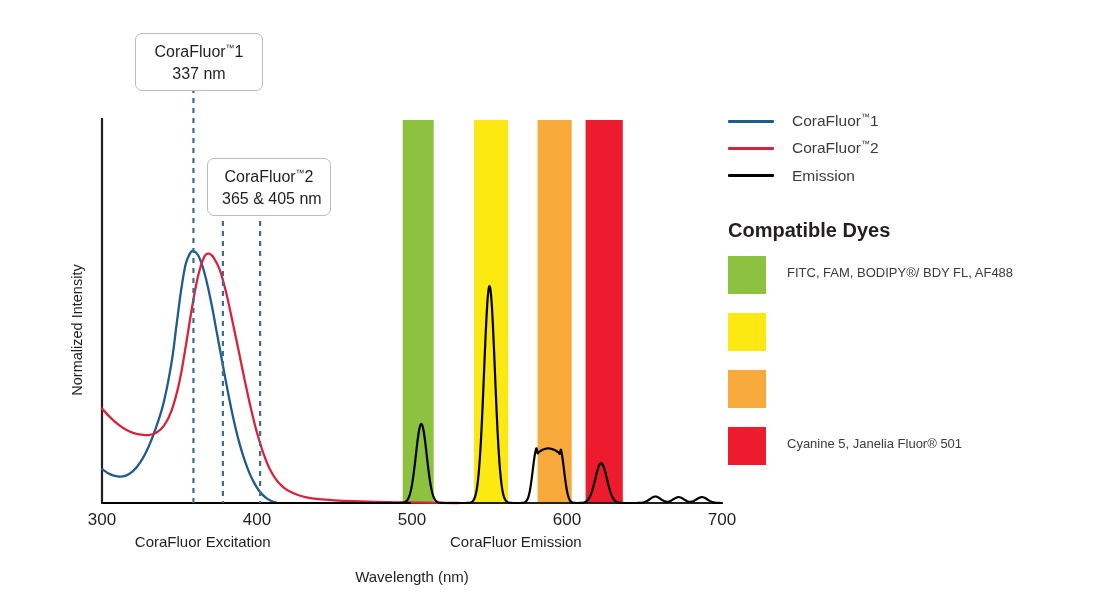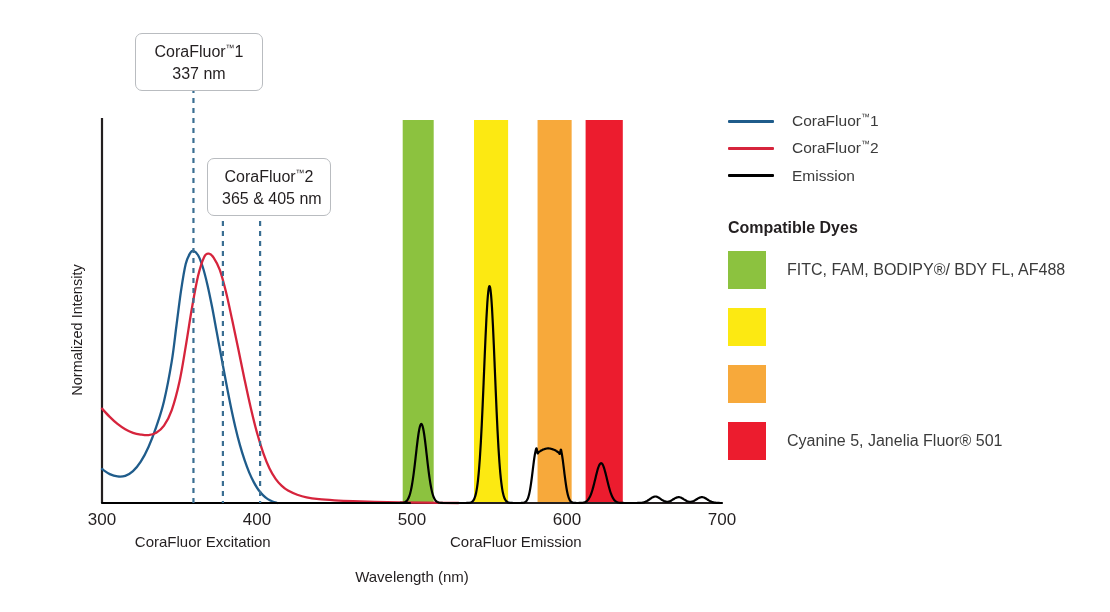--- a/index.html
+++ b/index.html
@@ -77,34 +77,34 @@
   .legend-swatch-line {
     width: 46px; height: 3px; margin-right: 18px; flex: none;
     border-radius: 1px;
   }
   .legend-text {
     font-family: "Liberation Sans", sans-serif;
     font-size: 15.5px; color: #3b3b3b;
   }
   #dyes-title {
     font-family: "Liberation Sans", sans-serif;
-    font-size: 16px; font-weight: bold;
+    font-size: 20px; font-weight: bold;
     color: #231f20;
     margin-top: 30px; margin-bottom: 14px;
   }
   .dye-row {
     display: flex; align-items: flex-start;
     margin-bottom: 19px;
   }
   .dye-swatch {
     width: 38px; height: 38px; flex: none; margin-right: 21px;
   }
   .dye-text {
     font-family: "Liberation Sans", sans-serif;
-    font-size: 16px; color: #3b3b3b;
+    font-size: 13px; color: #3b3b3b;
     line-height: 1.35;
     padding-top: 8px;
   }
   .dye-text.two-line { padding-top: 1px; }
   .dye-text .ln { display: block; }
 </style>
 </head>
 <body>
 
 <div id="chart-root">

